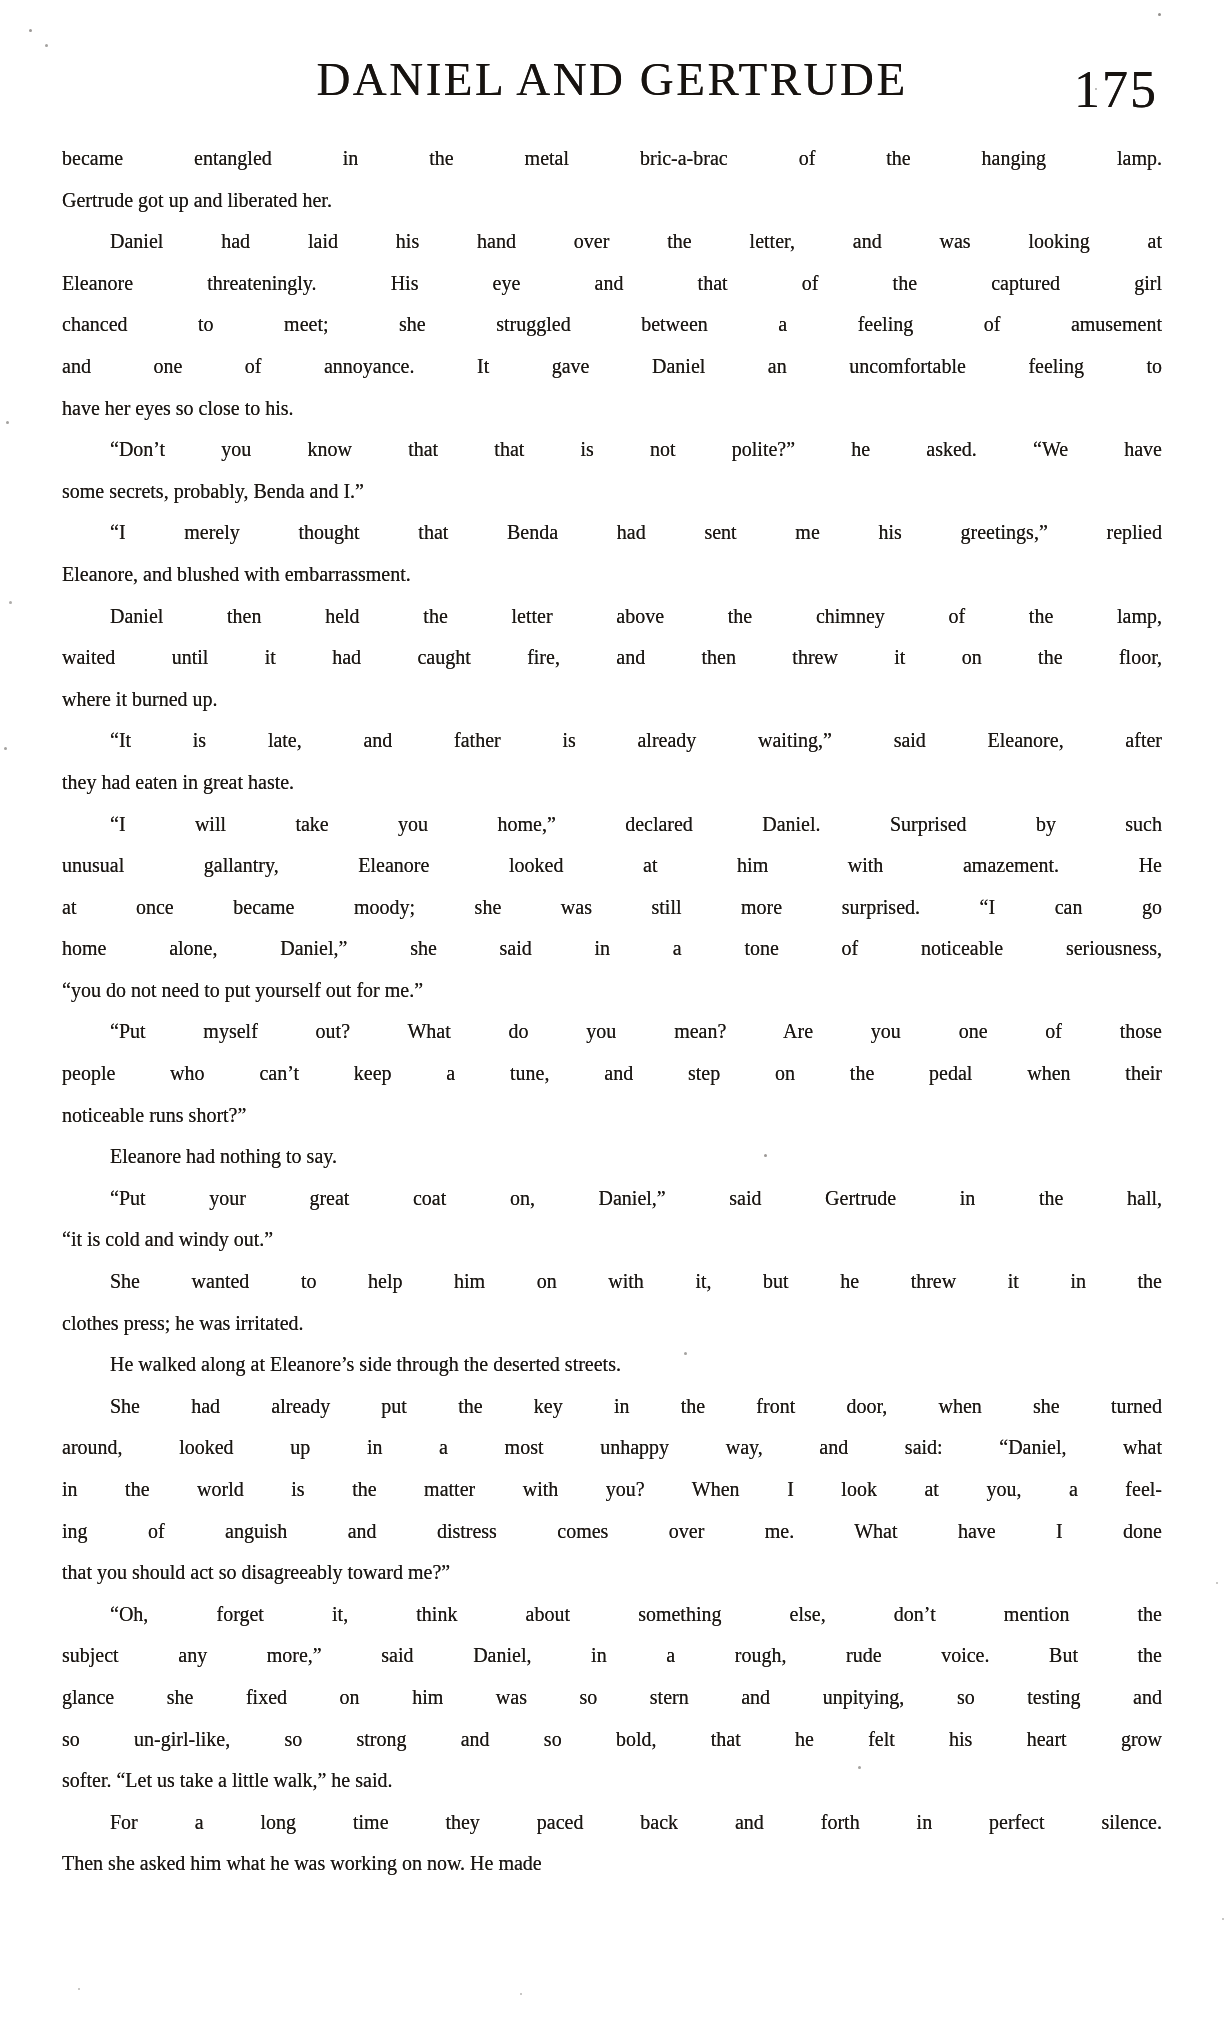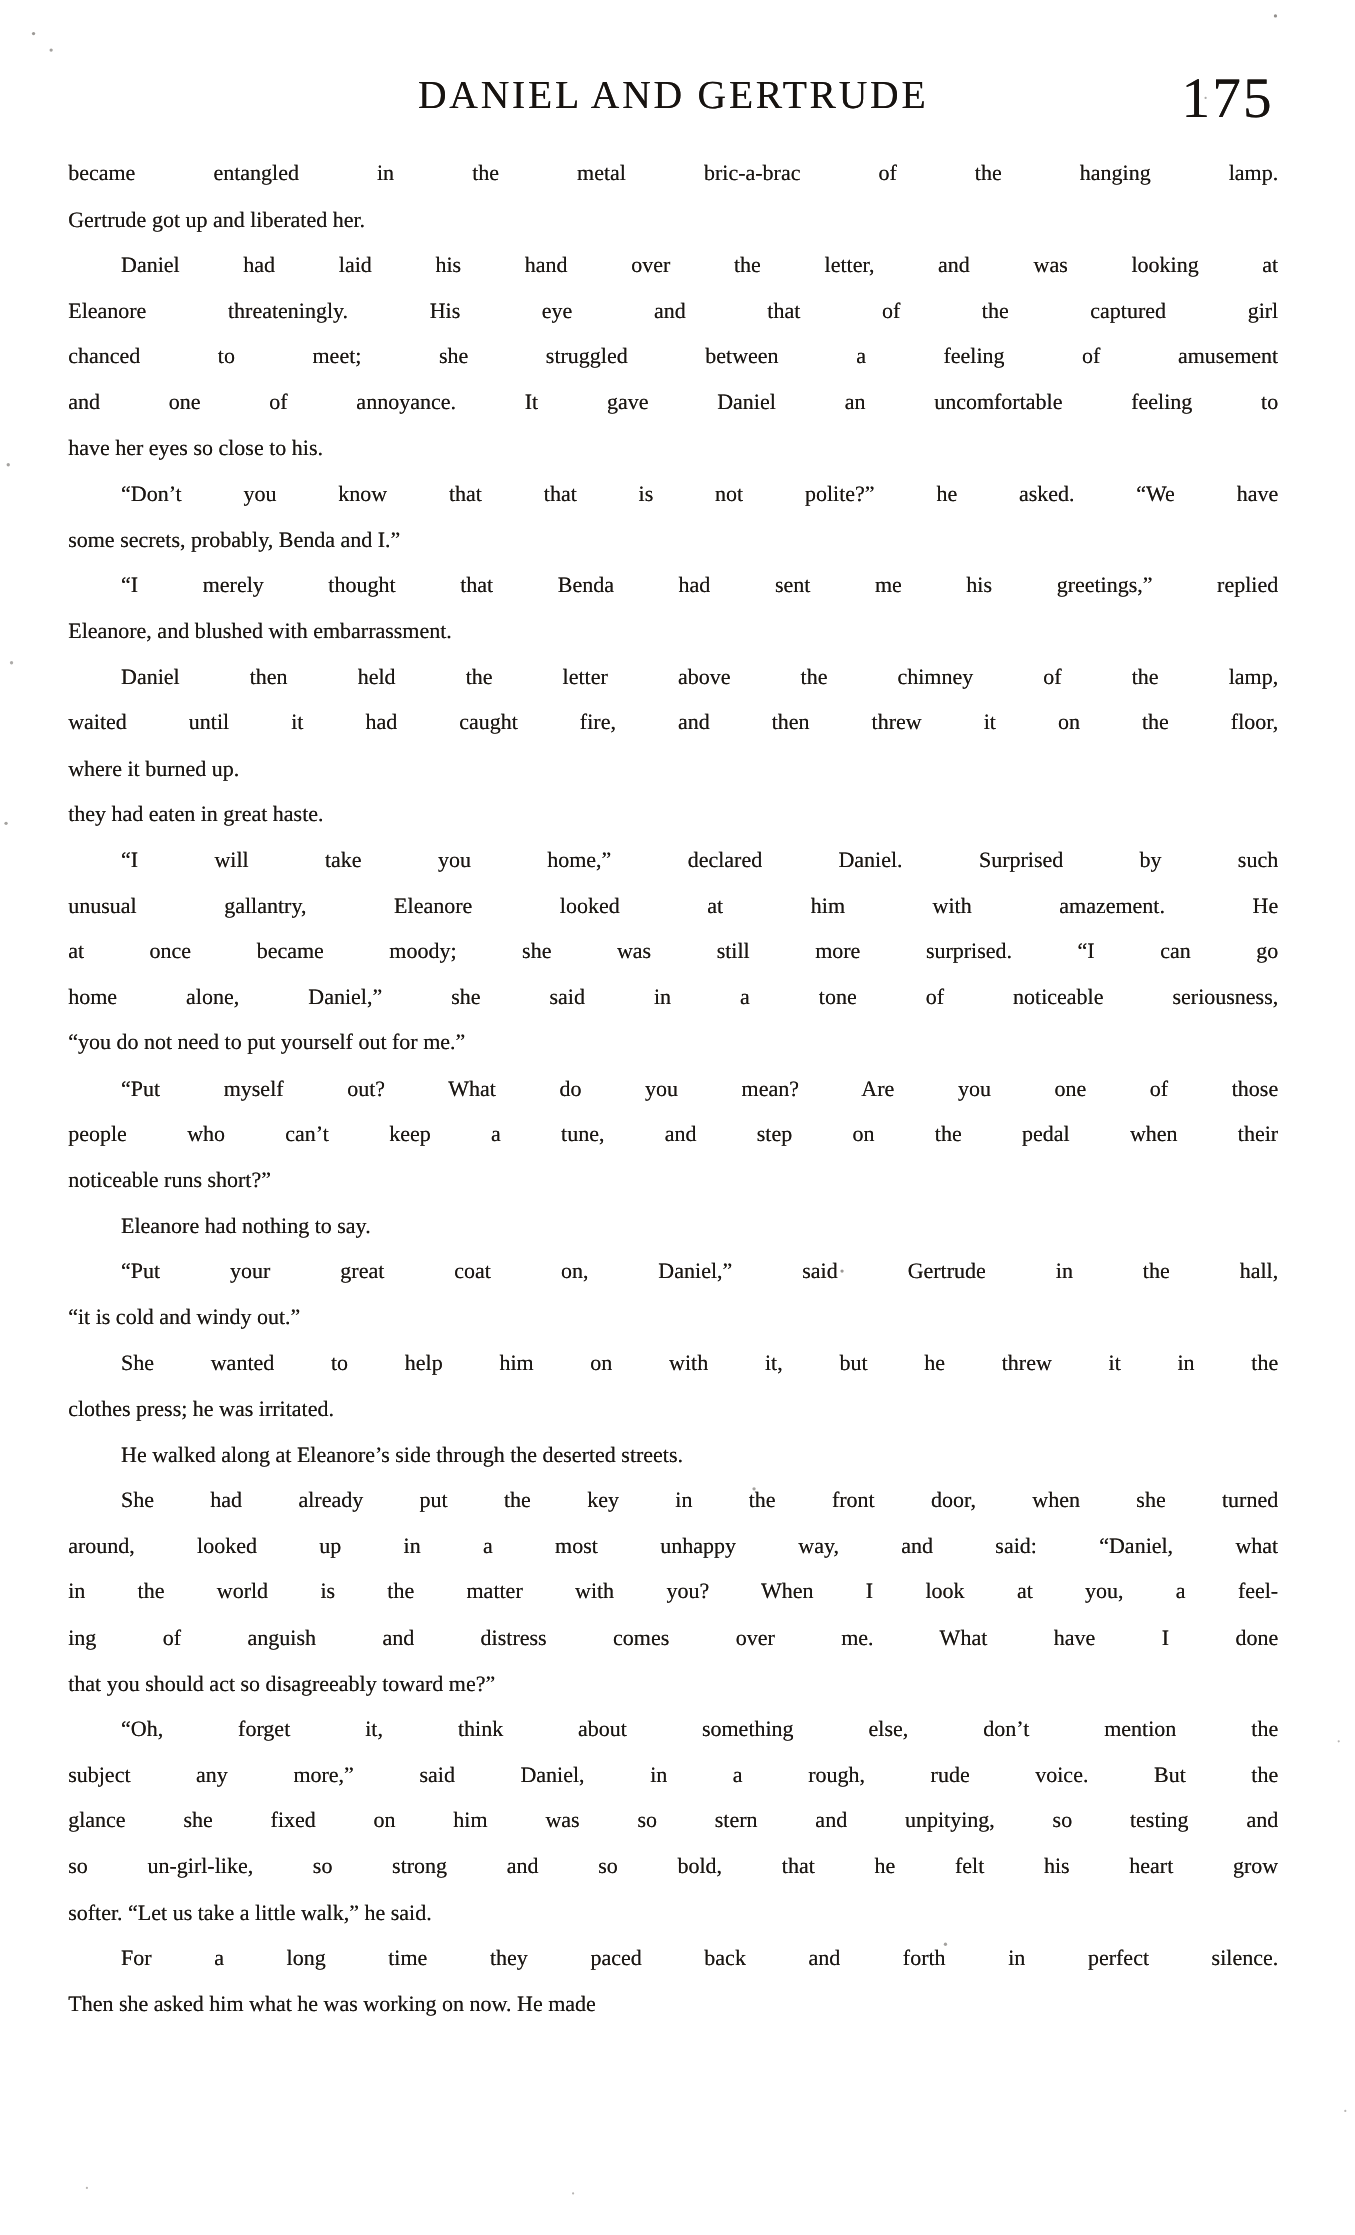--- a/index.html
+++ b/index.html
@@ -20,23 +20,23 @@
   .running-head {
     position: absolute;
     left: 62px;
     top: 52px;
     width: 1100px;
     height: 58px;
   }
   .head-title {
     position: absolute;
     left: 50%;
-    top: 13px;
+    top: 0;
     transform: translateX(-50%);
-    font-size: 36px;
+    font-size: 47px;
     letter-spacing: 2.5px;
     white-space: nowrap;
     color: #171310;
     text-shadow: 0 0 0.6px rgba(23, 19, 16, 0.85);
   }
   .page-num {
     position: absolute;
     right: 4px;
     top: 8px;
     font-size: 52px;
@@ -98,20 +98,21 @@
       <div class="paragraph indent">
         <div class="line first">“I merely thought that Benda had sent me his greetings,” replied</div>
         <div class="line para-end">Eleanore, and blushed with embarrassment.</div>
       </div>
       <div class="paragraph indent">
         <div class="line first">Daniel then held the letter above the chimney of the lamp,</div>
         <div class="line">waited until it had caught fire, and then threw it on the floor,</div>
         <div class="line para-end">where it burned up.</div>
       </div>
       <div class="paragraph indent">
+        <div class="line first">“It is late, and father is already waiting,” said Eleanore, after</div>
         <div class="line para-end">they had eaten in great haste.</div>
       </div>
       <div class="paragraph indent">
         <div class="line first">“I will take you home,” declared Daniel. Surprised by such</div>
         <div class="line">unusual gallantry, Eleanore looked at him with amazement. He</div>
         <div class="line">at once became moody; she was still more surprised. “I can go</div>
         <div class="line">home alone, Daniel,” she said in a tone of noticeable seriousness,</div>
         <div class="line para-end">“you do not need to put yourself out for me.”</div>
       </div>
       <div class="paragraph indent">

